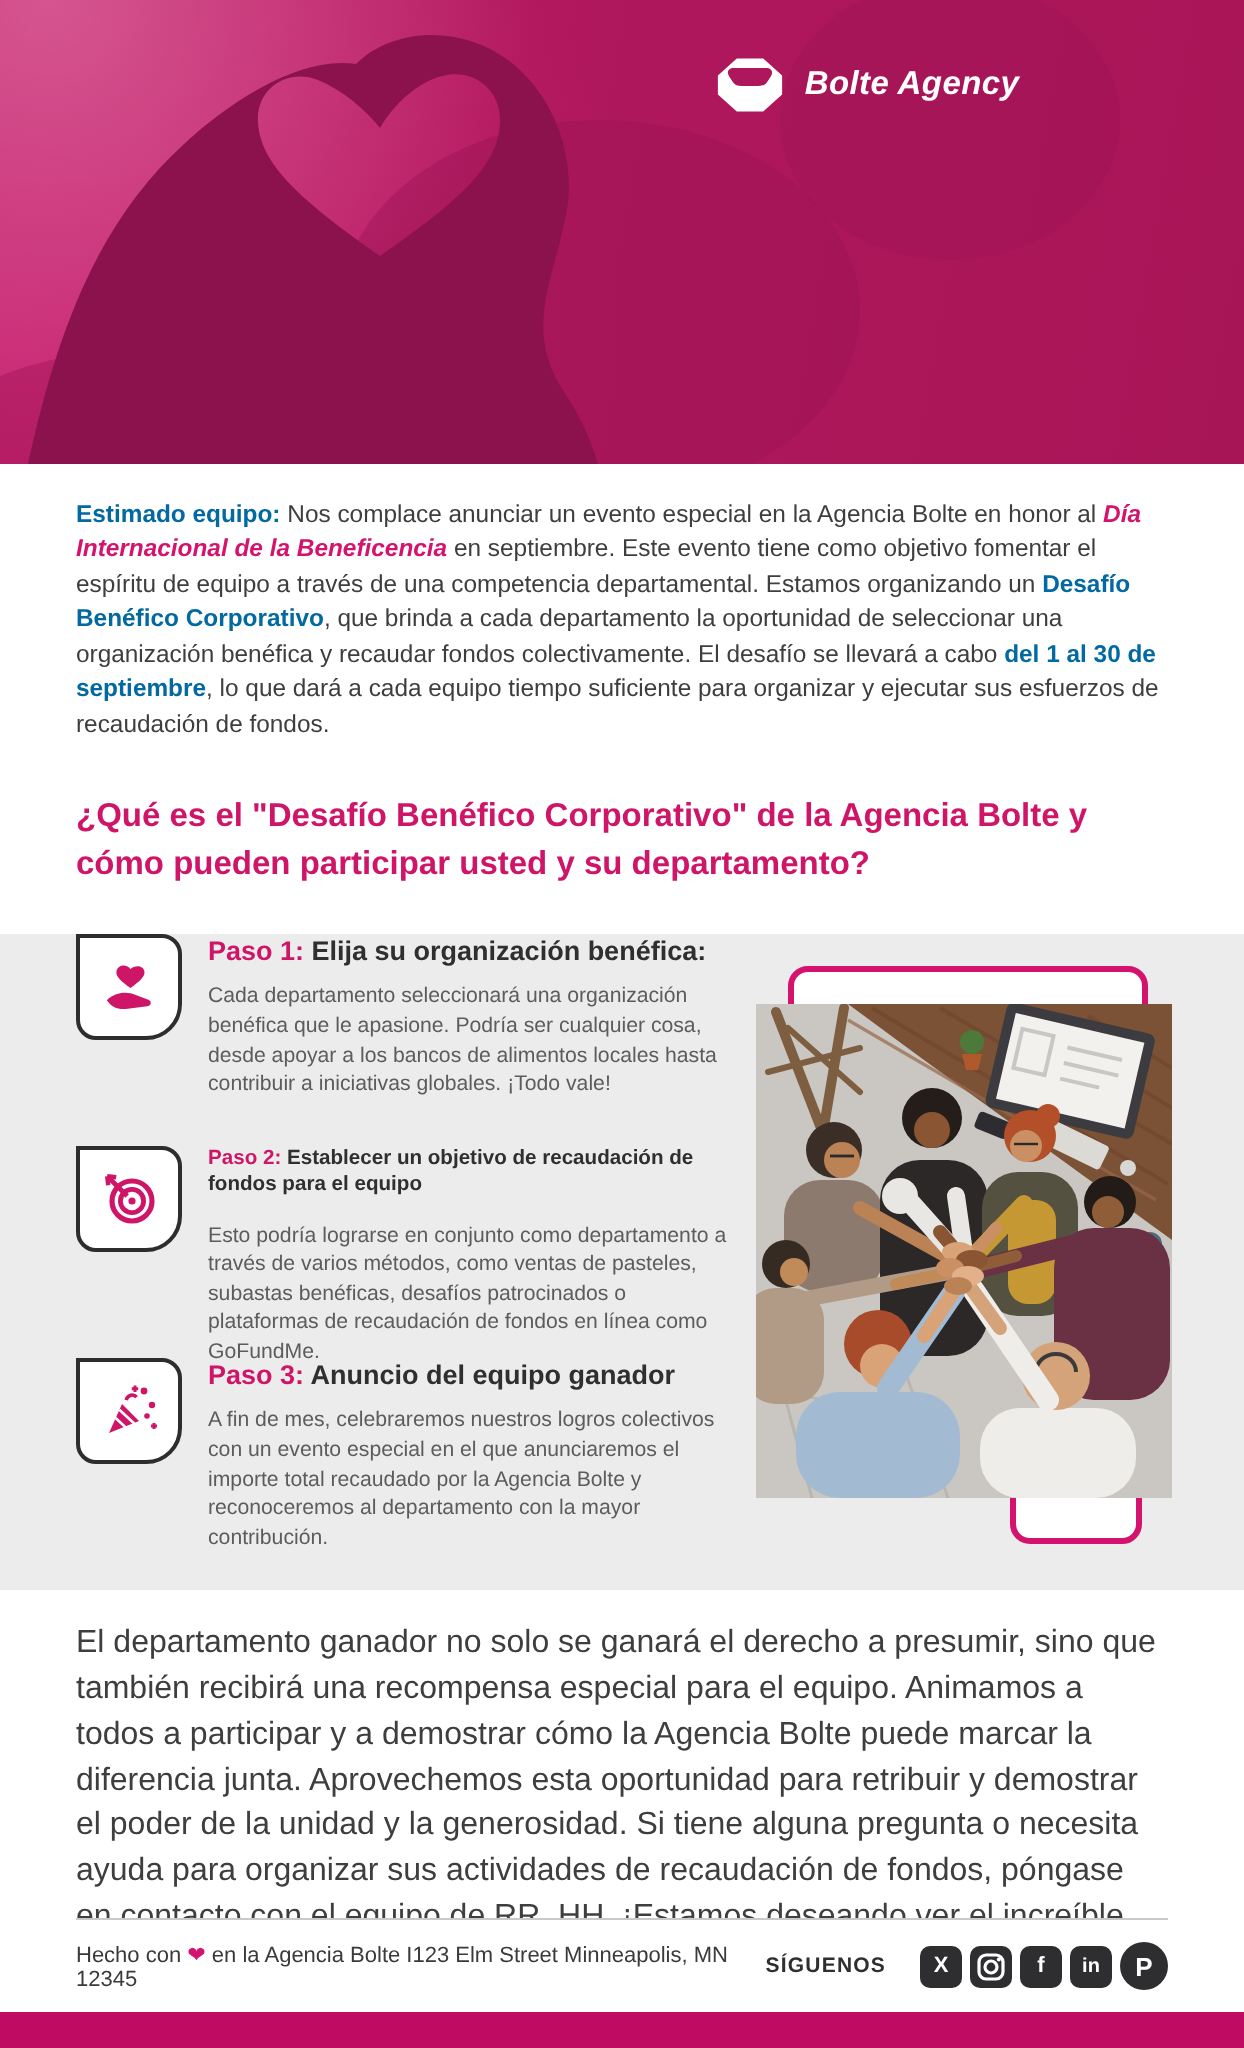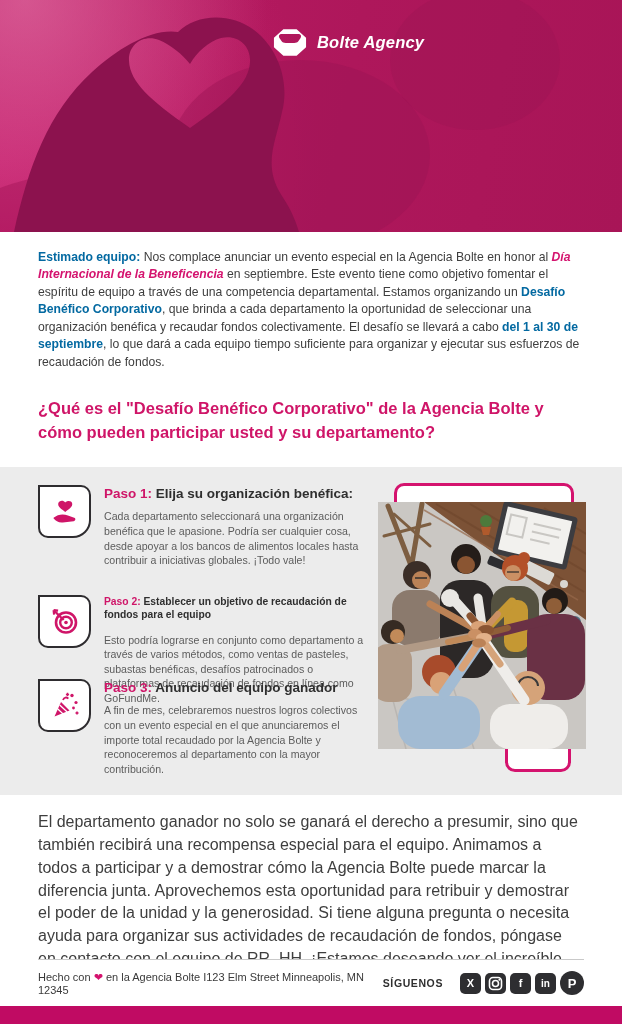--- a/index.html
+++ b/index.html
@@ -8,37 +8,37 @@
 
   
   .header { position: relative; height: 232px; overflow: hidden;
     background:
       radial-gradient(circle at 4% 0%, rgba(230,130,175,.55), rgba(230,130,175,0) 38%),
       radial-gradient(circle at 0% 70%, #c72270, rgba(199,34,112,0) 50%),
       linear-gradient(100deg, #bb1c64 0%, #ae175b 55%, #a81557 100%);
     background-color:#b2195e; }
   .header-art { position: absolute; inset: 0; width: 100%; height: 100%; display:block; }
   .header-content { position: absolute; left: 273px; top: 28px; width: 322px; }
-  .logo-row { display: flex; align-items: center; gap: 10px; }
+  .logo-row { display: flex; align-items: center; gap: 10px; justify-content: center; }
   .logo-mark { flex: 0 0 auto; display: block; }
   .logo-text { color: #fff; font-size: 16.5px; font-weight: bold; font-style: italic; letter-spacing: .2px; }
   .h1 { margin-top: 24px; color: #f0c11f; font-size: 23px; line-height: 1.27; font-weight: bold; }
   .hsub { margin-top: 19px; color: #ffffff; font-size: 14.5px; line-height: 1.6; }
 
   
   .intro { margin: 17px 38px 0; font-size: 12.2px; line-height: 1.43; color: #3e3e3e; }
   .intro b, .closing b { color: #0369a1; }
   .accent-bi { color: #d4136e; font-weight: bold; font-style: italic; }
 
   .h2 { margin: 26px 38px 0; color: #cf1568; font-size: 16.5px; line-height: 1.45; font-weight: bold; }
 
   
   .steps { position: relative; margin-top: 22px; height: 328px; background: #ececec; }
   .step { position: absolute; left: 38px; display: flex; gap: 13px; width: 336px; }
-  .step-1 { top: 18px; } .step-2 { top: 128px; } .step-3 { top: 212px; }
+  .step-1 { top: 0; } .step-2 { top: 106px; } .step-3 { top: 212px; }
   .icon-box { flex: 0 0 auto; width: 53px; height: 53px; background: #fff; border: 2.5px solid #2e2c2f;
     border-radius: 0 10px 18px 10px; display: flex; align-items: center; justify-content: center; }
   .step-text { width: 262px; }
   .step-title { font-size: 13.5px; font-weight: bold; color: #2f2f2f; line-height: 1.3; }
   .step-2 .step-title { font-size: 10.3px; }
   .paso { color: #cf1568; }
   .step-body { margin-top: 7px; font-size: 10.6px; line-height: 1.38; color: #5c5c5c; }
   .step-2 .step-body { margin-top: 11px; }
 
   .photo { position: absolute; left: 378px; top: 35px; width: 208px; height: 247px; z-index: 2; display: block; }

